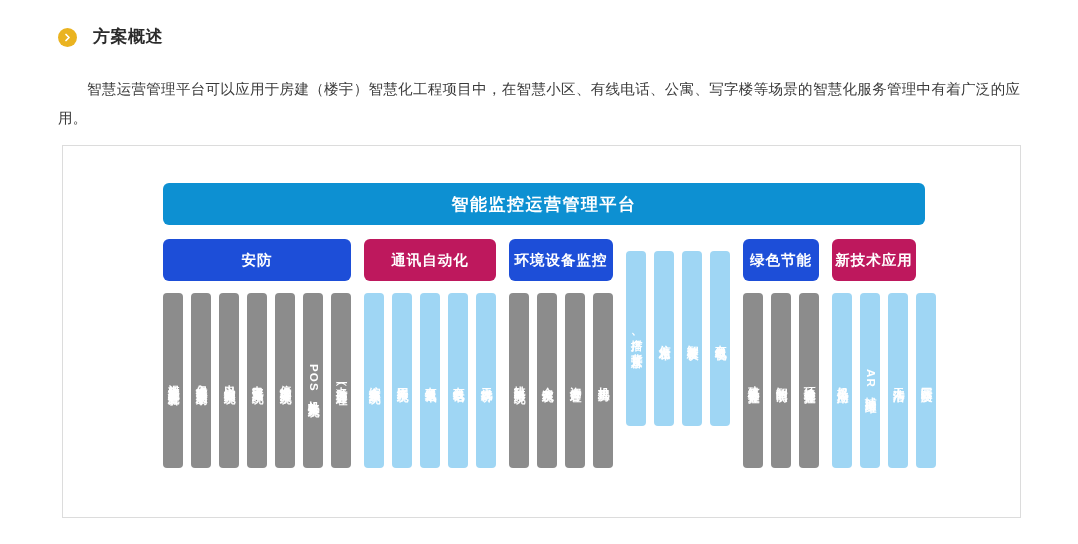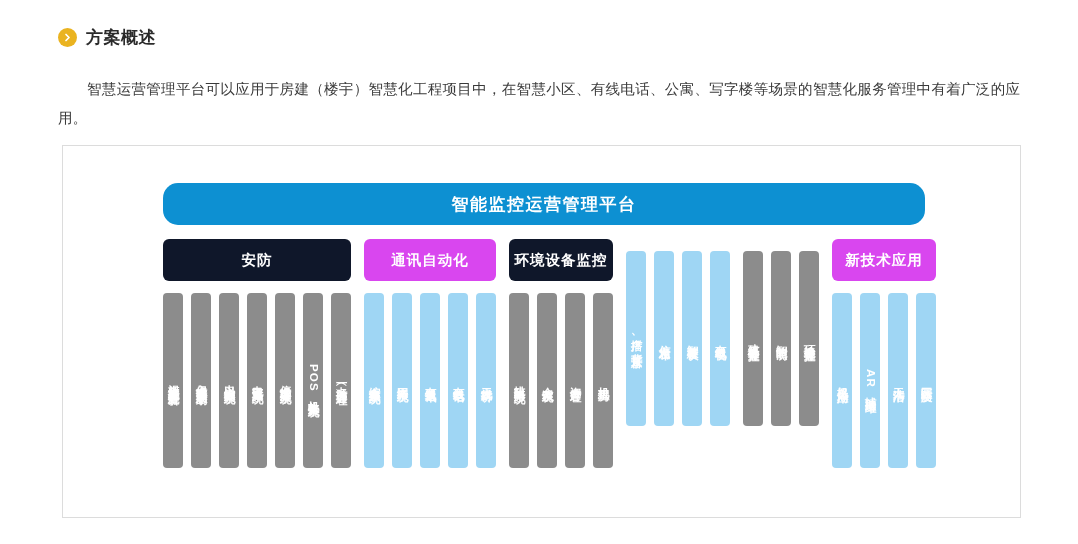--- a/index.html
+++ b/index.html
@@ -15,21 +15,22 @@
     overflow: hidden;
   }
 
   
   .section-head {
     position: absolute;
     left: 58px;
     top: 28px;
     display: flex;
     align-items: center;
-    gap: 9px;
+    gap: 16px;
+    font-family: Liberation Mono, monospace;
   }
   .bullet-icon {
     width: 19px;
     height: 19px;
     border-radius: 50%;
     background: #eab320;
     display: flex;
     align-items: center;
     justify-content: center;
     flex: 0 0 auto;
@@ -71,21 +72,21 @@
   .diagram-inner {
     position: absolute;
     left: 100px;
     top: 37px;
     width: 762px;
   }
 
   
   .platform-bar {
     height: 42px;
-    border-radius: 15px;
+    border-radius: 6px;
     background: #0d90d2;
     color: #ffffff;
     font-size: 17px;
     font-weight: bold;
     letter-spacing: 1.5px;
     display: flex;
     align-items: center;
     justify-content: center;
   }
 
@@ -104,22 +105,22 @@
     border-radius: 6px;
     color: #ffffff;
     font-size: 14.5px;
     font-weight: bold;
     letter-spacing: 1px;
     display: flex;
     align-items: center;
     justify-content: center;
     white-space: nowrap;
   }
-  .group-header.gray { background: #0f172a; }
-  .group-header.blue { background: #d946ef; }
+  .group-header.gray { background: #1d4ed8; }
+  .group-header.blue { background: #be185d; }
 
   .items-row {
     display: flex;
     gap: 8px;
     margin-top: 12px;
   }
   .item-bar {
     width: 20px;
     height: 175px;
     border-radius: 4px;
@@ -238,34 +239,35 @@
             </div>
             <div class="item-bar blue">
               <span class="item-label">智慧餐饮</span>
             </div>
             <div class="item-bar blue">
               <span class="item-label">有线电视</span>
             </div>
           </div>
         </div>
         <div class="group-col">
+          <div class="group-header gray" style="width: 76px;">绿色节能</div>
           <div class="items-row">
             <div class="item-bar gray">
               <span class="item-label">建筑设备监控</span>
             </div>
             <div class="item-bar gray">
               <span class="item-label">智能照明</span>
             </div>
             <div class="item-bar gray">
               <span class="item-label">环境设备监控</span>
             </div>
           </div>
         </div>
         <div class="group-col">
-          <div class="group-header blue" style="width: 104px;">新技术应用</div>
+          <div class="group-header blue" style="width: 84px;">新技术应用</div>
           <div class="items-row">
             <div class="item-bar blue">
               <span class="item-label">机器人应用</span>
             </div>
             <div class="item-bar blue">
               <span class="item-label latin-mix">AR辅助运维</span>
             </div>
             <div class="item-bar blue">
               <span class="item-label">无人清洁</span>
             </div>

